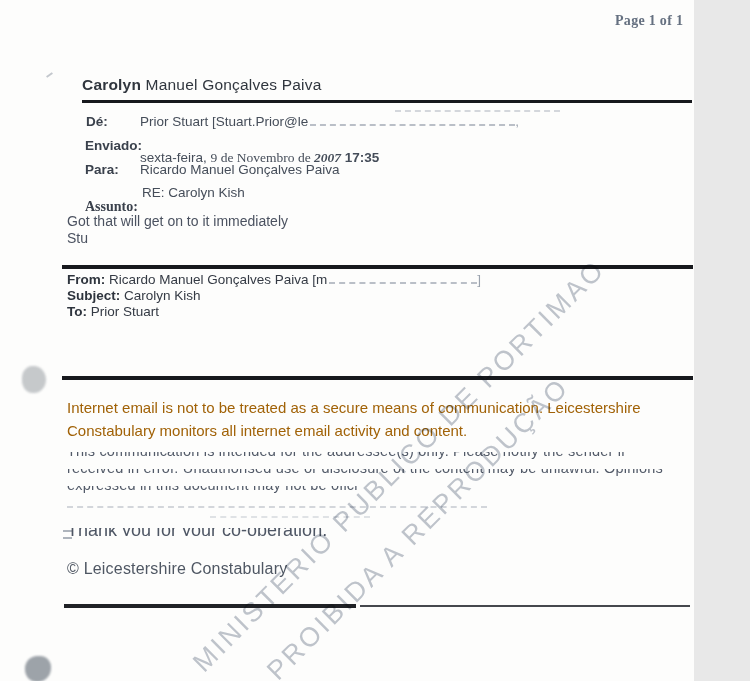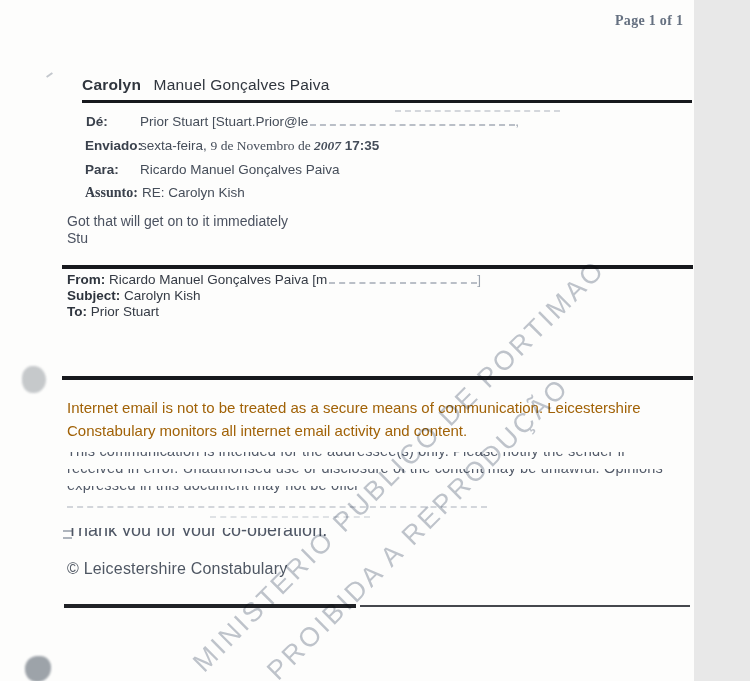--- a/index.html
+++ b/index.html
@@ -17,40 +17,40 @@
   }
   .handwritten{
     left:695px;top:4px;font-family:"DejaVu Sans",sans-serif;
     font-size:24px;color:#8b919b;letter-spacing:2px;
     transform:rotate(5deg) skewX(-8deg);font-weight:400;
   }
 
   
   .recipient{left:82px;top:76px;font-size:15.5px;color:#30363e;letter-spacing:.2px;}
   .recipient b{font-weight:700;}
-  .recipient span{font-weight:500;margin-left:8px;}
+  .recipient span{font-weight:500;}
 
   
   .rule{background:#17191d;height:3px;}
   .rule1{left:82px;top:100px;width:610px;}
   .rule2{left:62px;top:265px;width:631px;height:4px;}
   .rule3{left:62px;top:376px;width:631px;height:4px;}
   .rule4a{left:64px;top:604px;width:292px;height:4px;background:#202226;}
   .rule4b{left:360px;top:605px;width:330px;height:2px;background:#45484d;}
 
   
   .hdr-label{font-weight:bold;color:#3a414c;font-size:13.5px;}
   .hdr-value{color:#454d59;font-size:13.5px;}
   .lbl-de{left:86px;top:114px;}
   .val-de{left:140px;top:114px;white-space:nowrap;}
   .lbl-env{left:85px;top:138px;}
-  .val-env{left:140px;top:138px;white-space:nowrap;}
+  .val-env{left:140px;top:150px;white-space:nowrap;}
   .lbl-para{left:85px;top:162px;}
   .val-para{left:140px;top:162px;}
-  .lbl-ass{left:85px;top:185px;font-family:"Liberation Serif",serif;font-size:14px;}
+  .lbl-ass{left:85px;top:199px;font-family:"Liberation Serif",serif;font-size:14px;}
   .val-ass{left:142px;top:185px;}
   .env-serif{font-family:"Liberation Serif",serif;}
   .env-year{font-family:"Liberation Serif",serif;font-weight:bold;font-style:italic;}
   .env-time{font-weight:bold;}
 
   
   .redact{display:inline-block;vertical-align:baseline;height:5px;
     border-bottom:2px dashed #a4abb6;opacity:.75;}
   .redact-tail-de{width:205px;margin-left:2px;}
   .redact-above{left:395px;top:107px;width:165px;height:3px;

